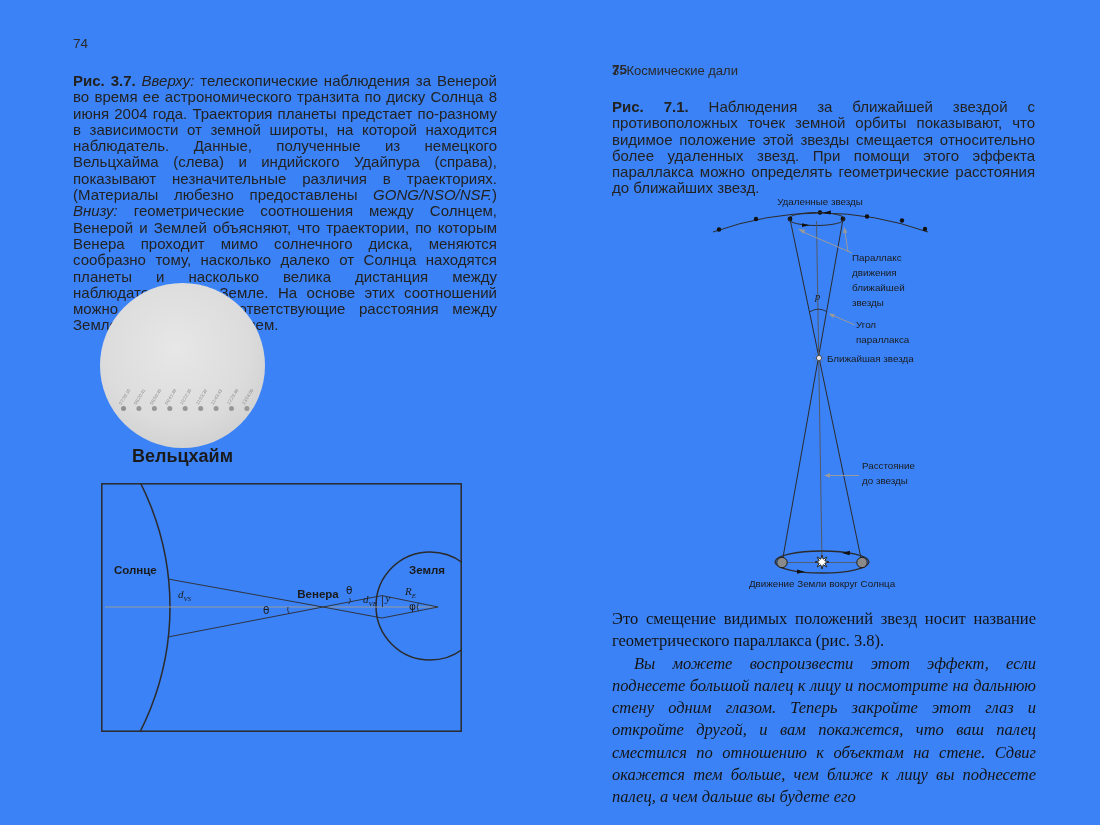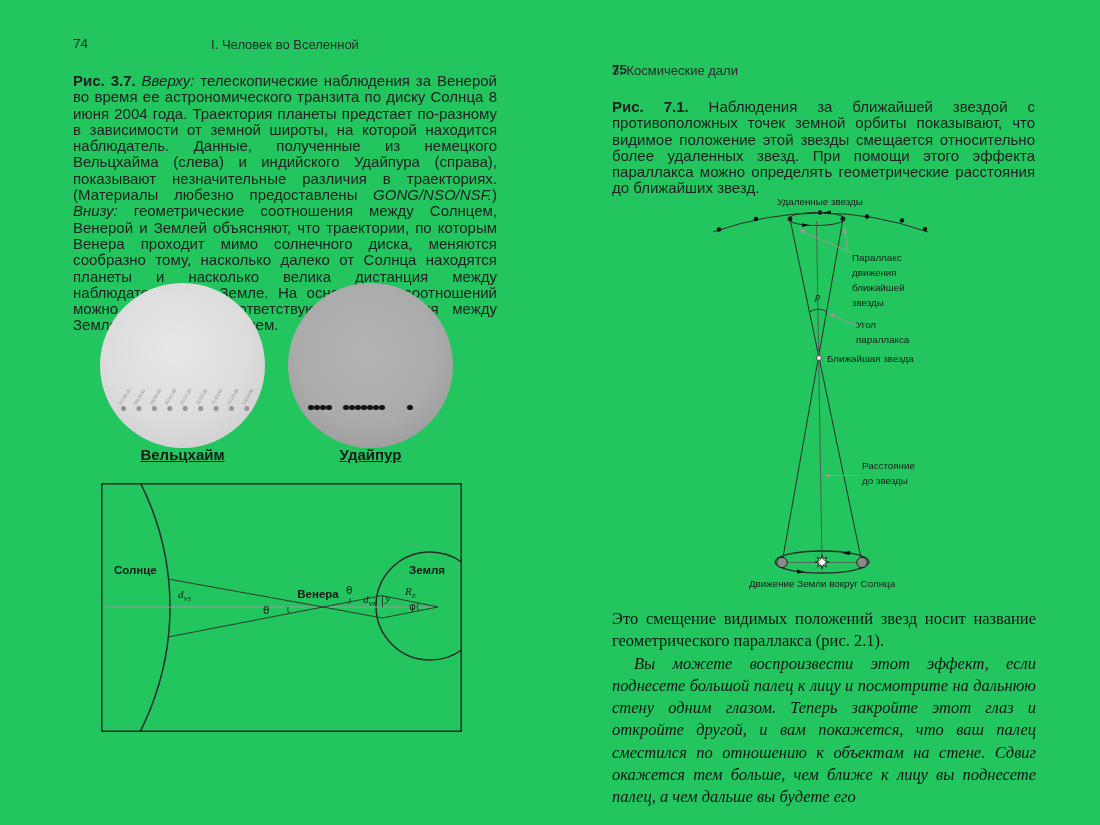--- a/index.html
+++ b/index.html
@@ -1,16 +1,16 @@
 <!DOCTYPE html>
 <html><head>
 <meta charset="utf-8">
 <style>
   html,body{margin:0;padding:0;background:#fff;}
-  .spread{position:relative;width:1100px;height:825px;background:#22c55e;overflow:hidden;
+  .spread{position:relative;width:1100px;height:825px;background:#3b82f6;overflow:hidden;
           font-family:"Liberation Sans",sans-serif;color:#1e1e1e;}
   .page{position:absolute;top:0;height:825px;}
   .page-left{left:0;width:550px;}
   .page-right{left:550px;width:550px;margin-top:26px;}
 
   
   .pgnum{position:absolute;top:36px;font-size:13.5px;color:#2a2a2a;}
   .runhead{position:absolute;top:37px;font-size:13px;color:#2a2a2a;}
   .pl-num{left:73px;}
   .pl-head{left:73px;width:424px;text-align:center;}
@@ -26,21 +26,21 @@
 
   
   figure{margin:0;padding:0;}
   .photo{position:absolute;width:165px;height:185px;}
   .photo-weltzheim{left:100px;top:283px;}
   .photo-udaipur{left:288px;top:283px;}
   .disk{position:absolute;left:0;top:0;width:165px;height:165px;border-radius:50%;}
   .disk-light{background:radial-gradient(circle at 46% 40%, #e7e7e7 0%, #dcdcdc 55%, #cdcdcd 85%, #bfbfbf 100%);}
   .disk-dark{background:radial-gradient(circle at 48% 42%, #b3b3b3 0%, #ababab 55%, #9a9a9a 85%, #8d8d8d 100%);}
   .photo figcaption{position:absolute;left:0;top:163px;width:165px;text-align:center;
-                    font-weight:700;font-size:15px;color:#1a1a1a;text-decoration:underline;}
+                    font-weight:700;font-size:18px;color:#1a1a1a;}
   
   .dots-w{position:absolute;left:21px;top:122.5px;width:5px;height:5px;border-radius:50%;background:#8f8f8f;
      box-shadow:15.4px 0 0 #979797,30.9px 0 0 #979797,46.3px 0 0 #979797,61.7px 0 0 #979797,
                 77.2px 0 0 #979797,92.6px 0 0 #979797,108px 0 0 #979797,123.4px 0 0 #979797;}
   .dots-u1{position:absolute;left:20px;top:121.5px;width:5.5px;height:5.5px;border-radius:50%;background:#141414;
      box-shadow:6px 0 0 #141414,12px 0 0 #141414,18px 0 0 #141414;}
   .dots-u2{position:absolute;left:55px;top:121.5px;width:5.5px;height:5.5px;border-radius:50%;background:#141414;
      box-shadow:6px 0 0 #141414,12px 0 0 #141414,18px 0 0 #141414,24px 0 0 #141414,30px 0 0 #141414,36px 0 0 #141414;}
   .dots-u3{position:absolute;left:119px;top:121.5px;width:5.5px;height:5.5px;border-radius:50%;background:#141414;}
   
@@ -70,21 +70,20 @@
   .bodytext p{margin:0;}
   .bodytext p.indent{text-indent:22px;font-style:italic;}
 </style>
 </head>
 <body>
 
 <div class="spread">
 
   <section class="page page-left">
     <div class="pgnum pl-num">74</div>
-    <div class="runhead pl-head">I. Человек во Вселенной</div>
 
     <p class="caption cap-left"><span class="b">Рис. 3.7.</span><span> </span><span class="i">Вверху:</span><span> телескопические наблюдения за Венерой во время ее астрономического транзита по диску Солнца 8 июня 2004 года. Траектория планеты предстает по-разному в зависимости от земной широты, на которой находится наблюдатель. Данные, полученные из немецкого Вельцхайма (слева) и индийского Удайпура (справа), показывают незначительные различия в траекториях. (Материалы любезно предоставлены </span><span class="i">GONG/NSO/NSF.</span><span>) </span><span class="i">Внизу:</span><span> геометрические соотношения между Солнцем, Венерой и Землей объясняют, что траектории, по которым Венера проходит мимо солнечного диска, меняются сообразно тому, насколько далеко от Солнца находятся планеты и насколько велика дистанция между наблюдателями на Земле. На основе этих соотношений можно рассчитать соответствующие расстояния между Землей, Венерой и Солнцем.</span></p>
 
     <figure class="photo photo-weltzheim">
       <div class="disk disk-light">
         <div class="ts">
           <span>07:39:10</span>
           <span>08:20:41</span>
           <span>08:59:45</span>
           <span>09:41:49</span>
@@ -92,28 +91,20 @@
           <span>11:03:39</span>
           <span>11:43:43</span>
           <span>12:25:46</span>
           <span>13:04:06</span>
         </div>
         <i class="dots-w"></i>
       </div>
       <figcaption>Вельцхайм</figcaption>
     </figure>
 
-    <figure class="photo photo-udaipur">
-      <div class="disk disk-dark">
-        <i class="dots-u1"></i>
-        <i class="dots-u2"></i>
-        <i class="dots-u3"></i>
-      </div>
-      <figcaption>Удайпур</figcaption>
-    </figure>
 
     <svg class="venus-svg" width="361" height="249" viewBox="0 0 361 249">
       <rect x="0.8" y="0.8" width="359.4" height="247.4" fill="none" stroke="#2b2b2b" stroke-width="1.5"></rect>
       <circle cx="-206" cy="124" r="275" fill="none" stroke="#2b2b2b" stroke-width="1.5"></circle>
       <circle cx="329" cy="123" r="54" fill="none" stroke="#2b2b2b" stroke-width="1.5"></circle>
       <line x1="4" y1="124" x2="337" y2="124" stroke="#9a9a9a" stroke-width="1"></line>
       <polyline points="67,96 222,124 281,135 337,124" fill="none" stroke="#2b2b2b" stroke-width="0.9"></polyline>
       <polyline points="67,154 222,124 281,112.6 337,124" fill="none" stroke="#2b2b2b" stroke-width="0.9"></polyline>
       <line x1="281.5" y1="112.6" x2="281.5" y2="124" stroke="#2b2b2b" stroke-width="0.9"></line>
       <path d="M187,124 Q185.6,127.4 188.3,130.5" fill="none" stroke="#2b2b2b" stroke-width="0.9"></path>
@@ -190,18 +181,18 @@
       <text x="135" y="17" class="t-lbl" text-anchor="middle">Удаленные звезды</text>
       <text x="167" y="73" class="t-lbl"><tspan x="167">Параллакс</tspan><tspan x="167" dy="15">движения</tspan><tspan x="167" dy="15">ближайшей</tspan><tspan x="167" dy="15">звезды</tspan></text>
       <text x="130" y="112" class="t-p">p</text>
       <text x="171" y="140" class="t-lbl"><tspan x="171">Угол</tspan><tspan x="171" dy="15">параллакса</tspan></text>
       <text x="142" y="174" class="t-lbl">Ближайшая звезда</text>
       <text x="177" y="281" class="t-lbl"><tspan x="177">Расстояние</tspan><tspan x="177" dy="15">до звезды</tspan></text>
       <text x="137" y="399" class="t-lbl" text-anchor="middle">Движение Земли вокруг Солнца</text>
     </svg>
 
     <div class="bodytext">
-      <p>Это смещение видимых положений звезд носит название геометрического параллакса (рис. 2.1).</p>
+      <p>Это смещение видимых положений звезд носит название геометрического параллакса (рис. 3.8).</p>
       <p class="indent">Вы можете воспроизвести этот эффект, если поднесете большой палец к лицу и посмотрите на дальнюю стену одним глазом. Теперь закройте этот глаз и откройте другой, и вам покажется, что ваш палец сместился по отношению к объектам на стене. Сдвиг окажется тем больше, чем ближе к лицу вы поднесете палец, а чем дальше вы будете его</p>
     </div>
   </section>
 
 </div>
 
 </body></html>

